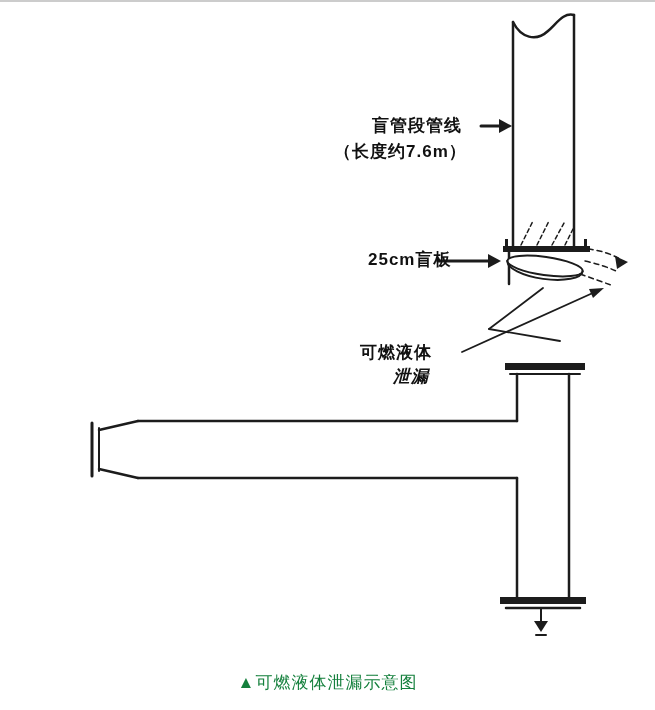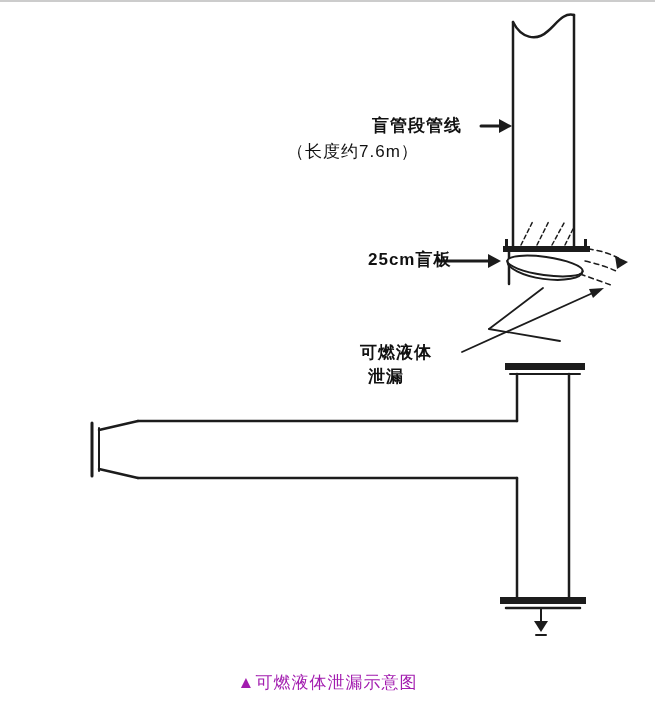--- a/index.html
+++ b/index.html
@@ -28,30 +28,30 @@
   }
   .lbl {
     position: absolute;
     color: #111111;
     font-weight: 600;
     font-size: 17px;
     letter-spacing: 1px;
     white-space: nowrap;
     line-height: 1.1;
   }
-  .lbl-length { font-weight: 400; }
+  .lbl-length { font-weight: 700; margin-left: 47px; }
   .caption {
     position: absolute;
     top: 671px;
     left: 0;
     width: 100%;
     text-align: center;
     font-size: 17px;
     font-weight: 500;
-    color: #a21caf;
+    color: #15803d;
     letter-spacing: 1px;
   }
 </style>
 </head>
 <body>
 
 <div class="canvas">
 
   <div class="top-border"></div>
 
@@ -142,17 +142,17 @@
   </svg>
 
   <div class="lbl" style="left:372px; top:117px;">盲管段管线</div>
 
   <div class="lbl lbl-length" style="left:287px; top:143px;">（长度约7.6m）</div>
 
   <div class="lbl" style="left:344px; top:251px;margin-left:24px;">25cm盲板</div>
 
   <div class="lbl" style="left:360px; top:344px;">可燃液体</div>
 
-  <div class="lbl" style="left:368px; top:368px;">泄漏</div>
+  <div class="lbl" style="left:393px; top:368px;font-style:italic;">泄漏</div>
 
   <div class="caption">▲可燃液体泄漏示意图</div>
 
 </div>
 
 </body></html>

